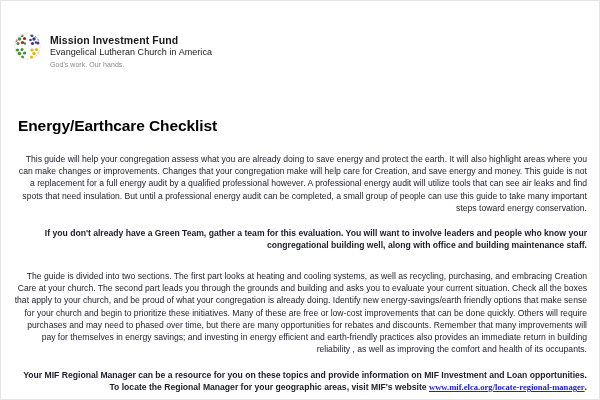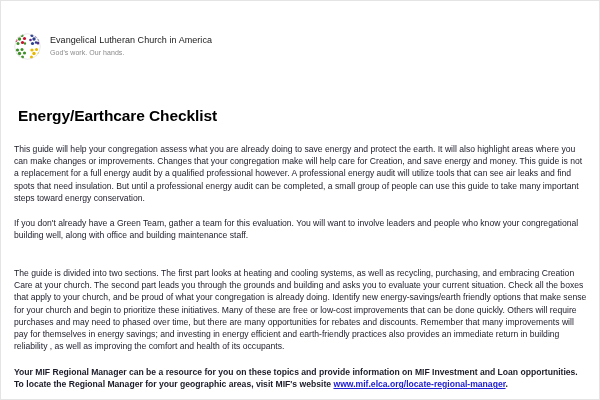--- a/index.html
+++ b/index.html
@@ -79,35 +79,36 @@
     color: #000000;
     margin: 47px 0 0 4px;
     letter-spacing: -0.1px;
   }
 
   .para {
     font-size: 8.6px;
     line-height: 12.2px;
     color: #1c1c2a;
     margin: 0;
-    text-align: left;
+    text-align: right;
   }
 
   #para-1 { margin-top: 18px; }
-  #para-2 { margin-top: 12.5px; }
-  #para-3 { margin-top: 26px; }
+  #para-2 { margin-top: 12.5px; font-weight: bold; }
+  #para-3 { margin-top: 19px; }
   #para-4 {
     margin-top: 13.5px;
     font-weight: bold;
   }
 
   .doc-link {
     color: #2020d0;
     text-decoration: underline;
     font-weight: bold;
+    font-family: Liberation Serif, serif;
   }
 </style>
 </head>
 <body>
 
 <div class="page">
 
   <div class="masthead">
 
     <div class="logo-mark">
@@ -158,20 +159,21 @@
           <circle cx="35" cy="48" r="3.0" fill="#e8b800"></circle>
 
           <rect x="25" y="0" width="4" height="54" fill="#ffffff"></rect>
           <rect x="0" y="25" width="54" height="4" fill="#ffffff"></rect>
         </g>
         <circle cx="27" cy="27" r="25.5" fill="none" stroke="#d9d9d9" stroke-width="1.2"></circle>
       </svg>
     </div>
 
     <div class="logo-text">
+      <div class="logo-line1">Mission Investment Fund</div>
       <div class="logo-line2">Evangelical Lutheran Church in America</div>
       <div class="logo-line3">God's work. Our hands.</div>
     </div>
   </div>
 
   <div class="content">
 
     <h1 class="doc-title">Energy/Earthcare Checklist</h1>
 
     <p class="para" id="para-1">This guide will help your congregation assess what you are already doing to save energy and protect the earth.   It will also highlight areas where you can make changes or improvements.  Changes that your congregation make will help care for Creation, and save energy and money. This guide is not a replacement for a full energy audit by a qualified professional however.  A professional energy audit will utilize tools that can see air leaks and find spots that need insulation. But until a professional energy audit can be completed, a small group of people can use this guide to take many important steps toward energy conservation.</p>

